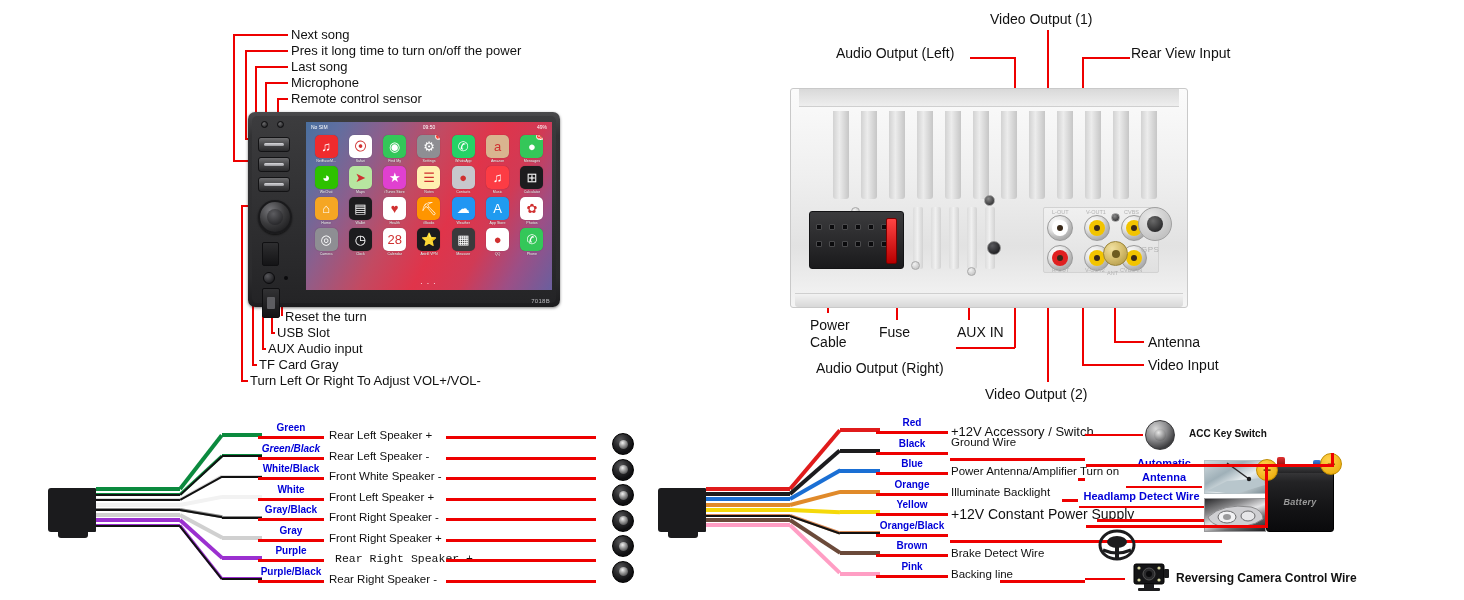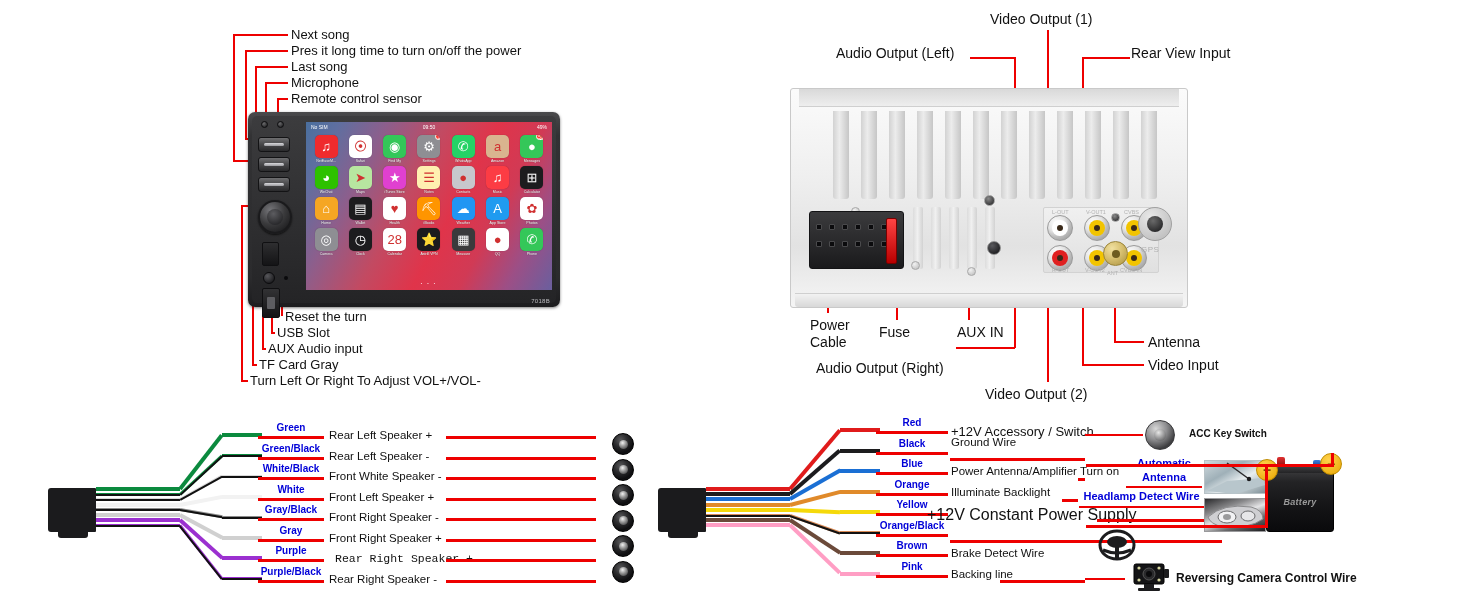--- a/index.html
+++ b/index.html
@@ -721,21 +721,21 @@
         <div class="wire" style="left: 222px; top: 556px; width: 40px; height: 4px; background: rgb(155, 48, 208);"></div>
         <div class="wire" style="left: 96px; top: 523.9px; width: 84px; height: 3px; background: rgb(155, 48, 208); border-bottom: 2px solid rgb(17, 17, 17);"></div>
         <div class="wire" style="left: 180px; top: 523.9px; width: 67.7024px; height: 3px; background: rgb(155, 48, 208); transform: rotate(51.6574deg); border-bottom: 2px solid rgb(17, 17, 17);"></div>
         <div class="wire" style="left: 222px; top: 577px; width: 40px; height: 3px; background: rgb(155, 48, 208); border-bottom: 2px solid rgb(17, 17, 17);"></div>
       </div>
     <div id="spk-labels">
         <div class="blue-lab" style="left: 258px; top: 422px; width: 66px; font-size: 10px;">Green</div>
         <div class="rl rl-h" style="left: 258px; top: 436px; width: 66px; height: 3px;"></div>
         <div class="desc" style="left: 329px; top: 429px; font-size: 11.5px;">Rear Left Speaker +</div>
         <div class="rl rl-h" style="left: 446px; top: 436px; width: 150px; height: 3px;"></div>
-        <div class="blue-lab" style="left: 258px; top: 442.5px; width: 66px; font-size: 10px;">Green/Black</div>
+        <div class="blue-lab" style="left: 258px; top: 442.5px; width: 66px; font-size: 10px; font-style: italic;">Green/Black</div>
         <div class="rl rl-h" style="left: 258px; top: 456.5px; width: 66px; height: 3px;"></div>
         <div class="desc" style="left: 329px; top: 449.5px; font-size: 11.5px;">Rear Left Speaker -</div>
         <div class="rl rl-h" style="left: 446px; top: 456.5px; width: 150px; height: 3px;"></div>
         <div class="blue-lab" style="left: 258px; top: 463px; width: 66px; font-size: 10px;">White/Black</div>
         <div class="rl rl-h" style="left: 258px; top: 477px; width: 66px; height: 3px;"></div>
         <div class="desc" style="left: 329px; top: 470px; font-size: 11.5px;">Front White Speaker -</div>
         <div class="rl rl-h" style="left: 446px; top: 477px; width: 150px; height: 3px;"></div>
         <div class="blue-lab" style="left: 258px; top: 483.5px; width: 66px; font-size: 10px;">White</div>
         <div class="rl rl-h" style="left: 258px; top: 497.5px; width: 66px; height: 3px;"></div>
         <div class="desc" style="left: 329px; top: 490.5px; font-size: 11.5px;">Front Left Speaker +</div>
@@ -803,21 +803,21 @@
         <div class="rl rl-h" style="left: 876px; top: 451.5px; width: 72px; height: 3px;"></div>
         <div class="desc" style="left: 951px; top: 436px; font-size: 11.5px;">Ground Wire</div>
         <div class="blue-lab" style="left: 876px; top: 458px; width: 72px; font-size: 10px;">Blue</div>
         <div class="rl rl-h" style="left: 876px; top: 472px; width: 72px; height: 3px;"></div>
         <div class="desc" style="left: 951px; top: 465px; font-size: 11.5px;">Power Antenna/Amplifier Turn on</div>
         <div class="blue-lab" style="left: 876px; top: 478.5px; width: 72px; font-size: 10px;">Orange</div>
         <div class="rl rl-h" style="left: 876px; top: 492.5px; width: 72px; height: 3px;"></div>
         <div class="desc" style="left: 951px; top: 485.5px; font-size: 11.5px;">Illuminate Backlight</div>
         <div class="blue-lab" style="left: 876px; top: 499px; width: 72px; font-size: 10px;">Yellow</div>
         <div class="rl rl-h" style="left: 876px; top: 513px; width: 72px; height: 3px;"></div>
-        <div class="desc" style="left: 927px; top: 506px; font-size: 16px;">+12V Constant Power Supply</div>
+        <div class="desc" style="left: 951px; top: 506px; font-size: 14px;">+12V Constant Power Supply</div>
         <div class="blue-lab" style="left: 876px; top: 519.5px; width: 72px; font-size: 10px;">Orange/Black</div>
         <div class="rl rl-h" style="left: 876px; top: 533.5px; width: 72px; height: 3px;"></div>
         <div class="blue-lab" style="left: 876px; top: 540px; width: 72px; font-size: 10px;">Brown</div>
         <div class="rl rl-h" style="left: 876px; top: 554px; width: 72px; height: 3px;"></div>
         <div class="desc" style="left: 951px; top: 547px; font-size: 11.5px;">Brake Detect Wire</div>
         <div class="blue-lab" style="left: 876px; top: 560.5px; width: 72px; font-size: 10px;">Pink</div>
         <div class="rl rl-h" style="left: 876px; top: 574.5px; width: 72px; height: 3px;"></div>
         <div class="desc" style="left: 951px; top: 567.5px; font-size: 11.5px;">Backing line</div>
         <div class="rl rl-h" style="left: 950px; top: 458px; width: 135px; height: 3px;"></div>
         <div class="rl rl-h" style="left: 1078px; top: 478px; width: 7px; height: 3px;"></div>

